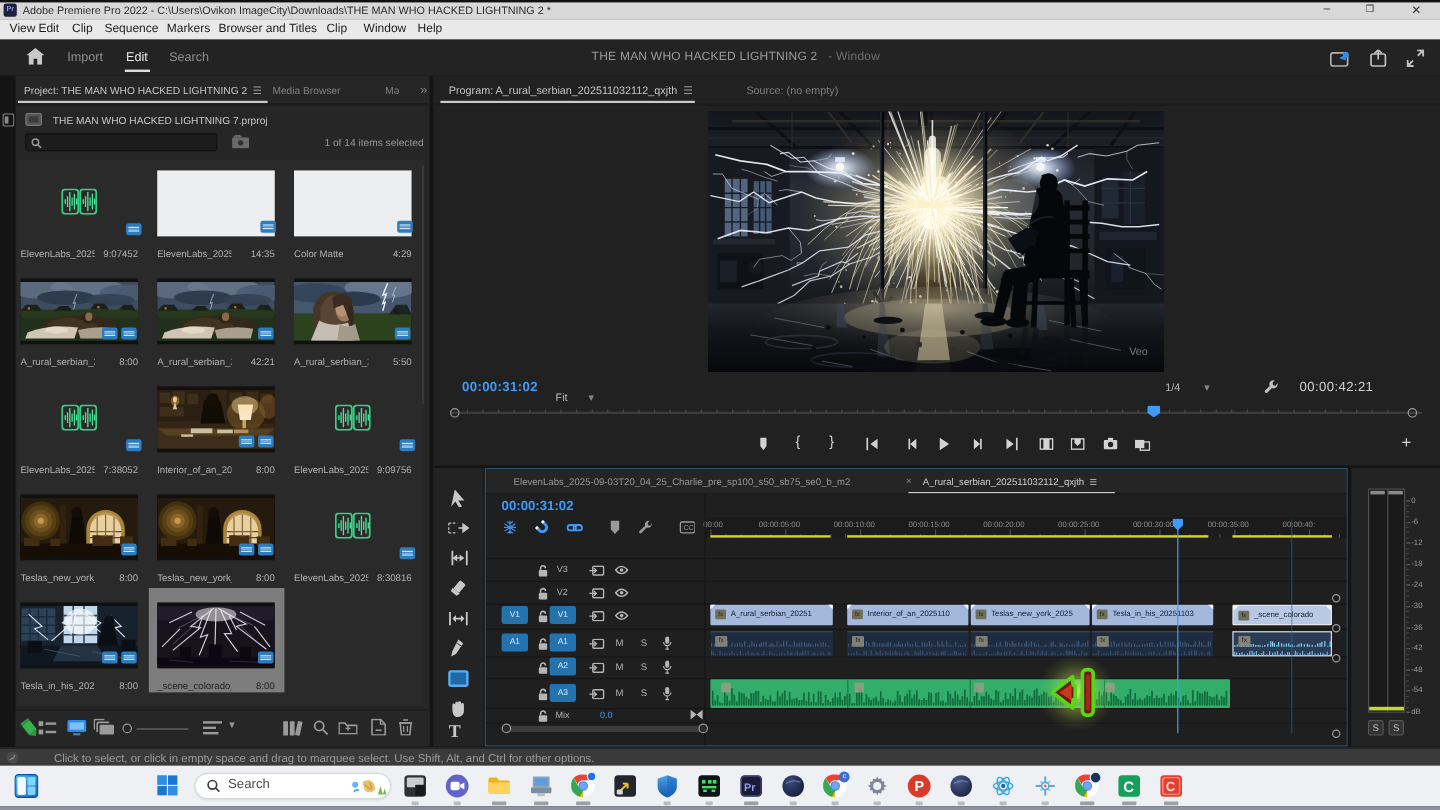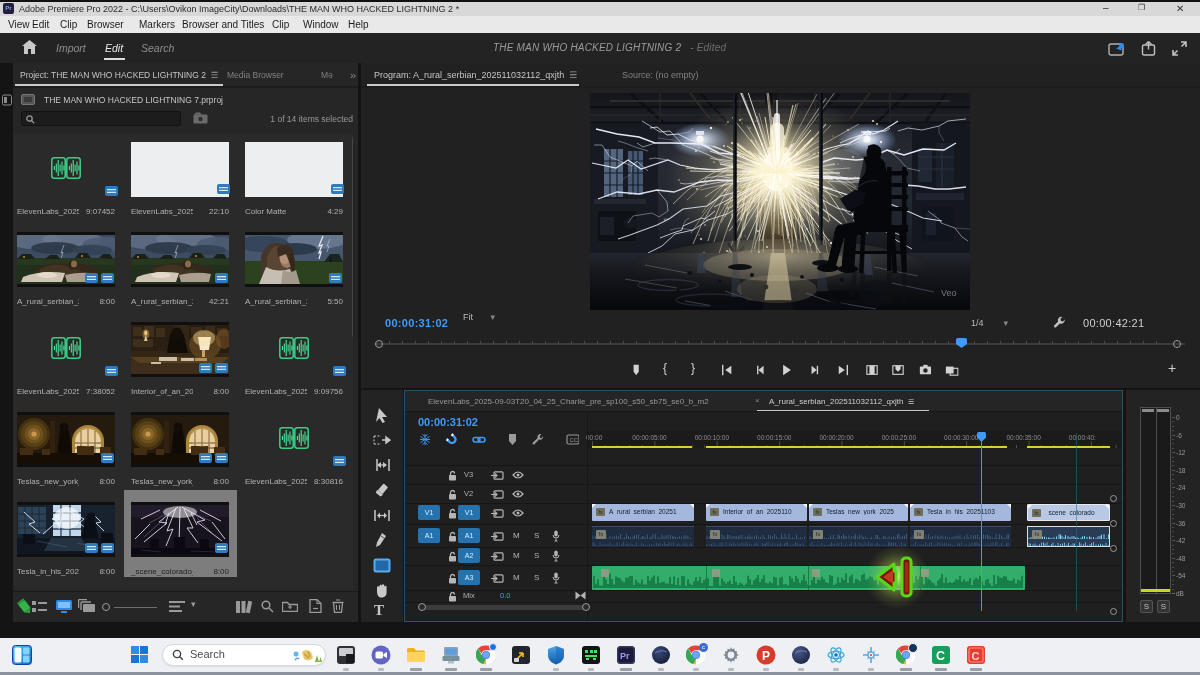--- a/index.html
+++ b/index.html
@@ -7,21 +7,21 @@
 body{font-family:"Liberation Sans",sans-serif;position:relative;}
 .abs{position:absolute;}
 #root{position:absolute;left:0;top:0;width:1200px;height:675px;}
 
 #titlebar{left:0;top:0;width:1200px;height:16px;background:#d8d8d8;border-top:2px solid #111;}
 #titlebar .ttext{left:19px;top:2px;font-size:9px;color:#2b2b2b;white-space:nowrap;}
 #pricon{left:3px;top:1px;width:11px;height:11px;background:#20203c;border-radius:2px;color:#8c9cf0;font-size:6px;text-align:center;line-height:11px;font-weight:bold;}
 .wbtn{top:2px;font-size:10px;color:#333;}
 #menubar{left:0;top:16px;width:1200px;height:17px;background:#e9e9e9;}
 .menu{top:3px;font-size:10px;color:#1b1b1b;}
-#header{left:0;top:33px;width:1200px;height:30px;background:#232323;font-style:italic;}
+#header{left:0;top:33px;width:1200px;height:30px;background:#232323;}
 #header .tab{top:9px;font-size:10.5px;color:#8e8e8e;}
 #hometab svg{display:block;}
 
 .paneltab{font-size:8.5px;color:#c4c4c4;white-space:nowrap;}
 .dim{color:#818181;}
 
 #projpanel{left:13px;top:63px;width:345px;height:559px;background:#262626;}
 #gridarea{left:1px;top:70px;width:339px;height:456px;background:#2a2a2a;overflow:hidden;}
 .thumb{position:absolute;width:98px;height:55px;background:#101010;}
 .thumb svg{position:absolute;left:0;top:3px;}
@@ -49,39 +49,39 @@
   <div class="ttext abs">Adobe Premiere Pro 2022 - C:\Users\Ovikon ImageCity\Downloads\THE MAN WHO HACKED LIGHTNING 2 *</div>
   <div class="wbtn abs" style="left:1103px;top:0px;">–</div>
   <div class="wbtn abs" style="left:1138px;top:1px;font-size:8px;">❐</div>
   <div class="wbtn abs" style="left:1176px;top:1px;">✕</div>
 </div>
 
 <div id="menubar" class="abs">
   <div class="menu abs" style="left:8px;">View</div>
   <div class="menu abs" style="left:32px;">Edit</div>
   <div class="menu abs" style="left:60px;">Clip</div>
-  <div class="menu abs" style="left:87px;">Browser</div>
+  <div class="menu abs" style="left:87px;">Sequence</div>
   <div class="menu abs" style="left:139px;">Markers</div>
   <div class="menu abs" style="left:182px;">Browser and Titles</div>
   <div class="menu abs" style="left:272px;">Clip</div>
   <div class="menu abs" style="left:303px;">Window</div>
   <div class="menu abs" style="left:348px;">Help</div>
 </div>
 
 <div id="header" class="abs">
   <div id="hometab" class="abs" style="left:22px;top:7px;">
     <svg width="15" height="14" viewBox="0 0 15 14">
           <path d="M7.5 0L0 6h2v8h4V9h3v5h4V6h2z" fill="#c8c8c8"></path>
         </svg>
   </div>
   <div class="tab abs" style="left:56px;">Import</div>
   <div class="tab abs" style="left:105px;color:#e8e8e8;">Edit</div>
   <div class="abs" style="left:104px;top:25px;width:21px;height:2px;background:#dcdcdc;"></div>
   <div class="tab abs" style="left:141px;">Search</div>
-  <div class="tab abs" style="left:493px;font-size:10px;color:#9b9b9b;letter-spacing:0.2px;">THE MAN WHO HACKED LIGHTNING 2&nbsp;&nbsp;&nbsp;<span style="color:#6e6e6e;">- Edited</span></div>
+  <div class="tab abs" style="left:493px;font-size:10px;color:#9b9b9b;letter-spacing:0.2px;">THE MAN WHO HACKED LIGHTNING 2&nbsp;&nbsp;&nbsp;<span style="color:#6e6e6e;">- Window</span></div>
 
   <svg class="abs" style="left:1108px;top:9px;" width="17" height="14" viewBox="0 0 17 14">
         <rect x="1" y="2" width="14" height="11" rx="2" fill="none" stroke="#b0b0b0" stroke-width="1.4"></rect>
         <path d="M8 6.5L13.5 3v5.5z" fill="#2d8ceb"></path>
         <circle cx="13.5" cy="3.5" r="2.4" fill="#2d8ceb"></circle>
       </svg>
   <svg class="abs" style="left:1141px;top:8px;" width="15" height="15" viewBox="0 0 15 15">
         <rect x="1.5" y="4" width="12" height="10" rx="1.5" fill="none" stroke="#c0c0c0" stroke-width="1.4"></rect>
         <path d="M7.5 0.5v8M7.5 0.5l-3 3M7.5 0.5l3 3" stroke="#c0c0c0" stroke-width="1.4" fill="none"></path>
       </svg>
@@ -134,21 +134,21 @@
 </g>
         </svg>
         <div class="badge" style="left:91px;top:53px;"></div>
         <div class="label" style="left:3px;top:74px;width:62px;color:#b2b2b2;">ElevenLabs_2025-...</div>
         <div class="dur" style="left:65px;top:74px;width:36px;color:#b2b2b2;">9:07452</div>
         <div class="thumb" style="left:117px;top:9px;">
           <div style="position:absolute;left:0;top:0;width:98px;height:55px;background:#eceef0;"></div>
         </div>
         <div class="badge" style="left:203px;top:51px;"></div>
         <div class="label" style="left:117px;top:74px;width:62px;color:#b2b2b2;">ElevenLabs_2025-11-...</div>
-        <div class="dur" style="left:179px;top:74px;width:36px;color:#b2b2b2;">22:10</div>
+        <div class="dur" style="left:179px;top:74px;width:36px;color:#b2b2b2;">14:35</div>
         <div class="thumb" style="left:231px;top:9px;">
           <div style="position:absolute;left:0;top:0;width:98px;height:55px;background:#eceef0;"></div>
         </div>
         <div class="badge" style="left:317px;top:51px;"></div>
         <div class="label" style="left:231px;top:74px;width:62px;color:#b2b2b2;">Color Matte</div>
         <div class="dur" style="left:293px;top:74px;width:36px;color:#b2b2b2;">4:29</div>
         <div class="thumb" style="left:3px;top:99px;">
           <svg width="98" height="49" viewBox="0 0 98 49">
 <rect width="98" height="27" fill="#3d4c60"></rect>
 <ellipse cx="18" cy="6" rx="26" ry="8" fill="#5d6d82" opacity="0.9"></ellipse>
@@ -1129,21 +1129,21 @@
 <rect x="297" y="179" width="4.5" height="32"></rect>
             <rect x="312" y="179" width="4.5" height="32"></rect>
 <path d="M263 179l-4 24h5l3-24zM271 180l-2 22h4.5l2-22z"></path>
 <ellipse cx="285" cy="200" rx="17" ry="13"></ellipse>
 </g>
 <text x="351" y="203" font-family="Liberation Sans,sans-serif" font-size="9" fill="#878c96" opacity="0.85">Veo</text>
 </svg>
       </div>
   <div id="moncontrols" class="abs" style="left:0;top:247px;width:839px;height:78px;">
         <div class="abs" style="left:24px;top:7px;font-size:11px;color:#3f9bfa;font-weight:bold;letter-spacing:0.3px;">00:00:31:02</div>
-        <div class="abs" style="left:97px;top:2px;width:52px;height:13px;color:#b8b8b8;font-size:9px;">&nbsp;&nbsp;Fit&nbsp;&nbsp;&nbsp;&nbsp;&nbsp;&nbsp;&nbsp;<span style="color:#888;">▾</span></div>
+        <div class="abs" style="left:97px;top:16px;width:52px;height:13px;color:#b8b8b8;font-size:9px;">&nbsp;&nbsp;Fit&nbsp;&nbsp;&nbsp;&nbsp;&nbsp;&nbsp;&nbsp;<span style="color:#888;">▾</span></div>
         <div class="abs" style="left:610px;top:8px;width:60px;height:13px;color:#b8b8b8;font-size:9px;">1/4&nbsp;&nbsp;&nbsp;&nbsp;&nbsp;&nbsp;&nbsp;&nbsp;<span style="color:#888;">▾</span></div>
         <svg class="abs" style="left:692px;top:6px;" width="13" height="13" viewBox="0 0 13 13">
           <path d="M11.5 3.2a3.4 3.4 0 01-4.6 4.2L3 11.3a1.3 1.3 0 01-1.8-1.8L5.1 5.6a3.4 3.4 0 014.2-4.6L7.5 2.8l0.4 2.3 2.3 0.4z" fill="#c0c0c0"></path>
         </svg>
         <div class="abs" style="left:722px;top:7px;font-size:11px;color:#cfcfcf;letter-spacing:0.3px;">00:00:42:21</div>
         <div class="abs" style="left:14px;top:33px;width:810px;height:2px;background:#3c3c3c;"></div>
         <svg class="abs" style="left:28px;top:31px;" width="780" height="4">
           <rect x="0" y="0" width="1" height="3" fill="#4a4a4a"></rect>
           <rect x="13" y="0" width="1" height="3" fill="#4a4a4a"></rect>
           <rect x="26" y="0" width="1" height="3" fill="#4a4a4a"></rect>
@@ -1689,20 +1689,27 @@
       <div class="abs" style="left:46px;top:177px;width:2px;height:1px;background:#4a4a4a;"></div>
       <div class="abs" style="left:46px;top:181px;width:2px;height:1px;background:#4a4a4a;"></div>
       <div class="abs" style="left:46px;top:185px;width:2px;height:1px;background:#4a4a4a;"></div>
       <div class="abs" style="left:46px;top:190px;width:2px;height:1px;background:#4a4a4a;"></div>
       <div class="abs" style="left:46px;top:194px;width:2px;height:1px;background:#4a4a4a;"></div>
       <div class="abs" style="left:46px;top:199px;width:2px;height:1px;background:#4a4a4a;"></div>
       <div class="abs" style="left:14px;top:210px;width:13px;height:13px;background:#333;border:1px solid #555;border-radius:2px;color:#c0c0c0;font-size:8px;text-align:center;line-height:12px;">S</div>
       <div class="abs" style="left:31px;top:210px;width:13px;height:13px;background:#333;border:1px solid #555;border-radius:2px;color:#c0c0c0;font-size:8px;text-align:center;line-height:12px;">S</div>
     </div>
 
+<div id="statusbar" class="abs">
+  <svg class="abs" style="left:5px;top:2px;" width="11" height="11">
+        <circle cx="5.5" cy="5.5" r="5" fill="#4a4a4a"></circle>
+        <path d="M3 7c2-.5 4-2 4.5-4" stroke="#8a8a8a" stroke-width="1.2" fill="none"></path>
+      </svg>
+  <div class="abs" style="left:45px;top:2.5px;font-size:9.5px;color:#9c9c9c;">Click to select, or click in empty space and drag to marquee select. Use Shift, Alt, and Ctrl for other options.</div>
+</div>
 
 <div id="taskbar" class="abs">
       <svg class="abs" style="left:12px;top:7px;" width="20" height="20" viewBox="0 0 20 20">
         <defs>
           <linearGradient id="wg" x1="0" y1="0" x2="1" y2="1">
             <stop offset="0" stop-color="#4fc3f7"></stop>
             <stop offset="1" stop-color="#1565c0"></stop>
           </linearGradient>
         </defs>
         <rect x="0.5" y="0.5" width="19" height="19" rx="3" fill="url(#wg)" stroke="#0d47a1"></rect>

